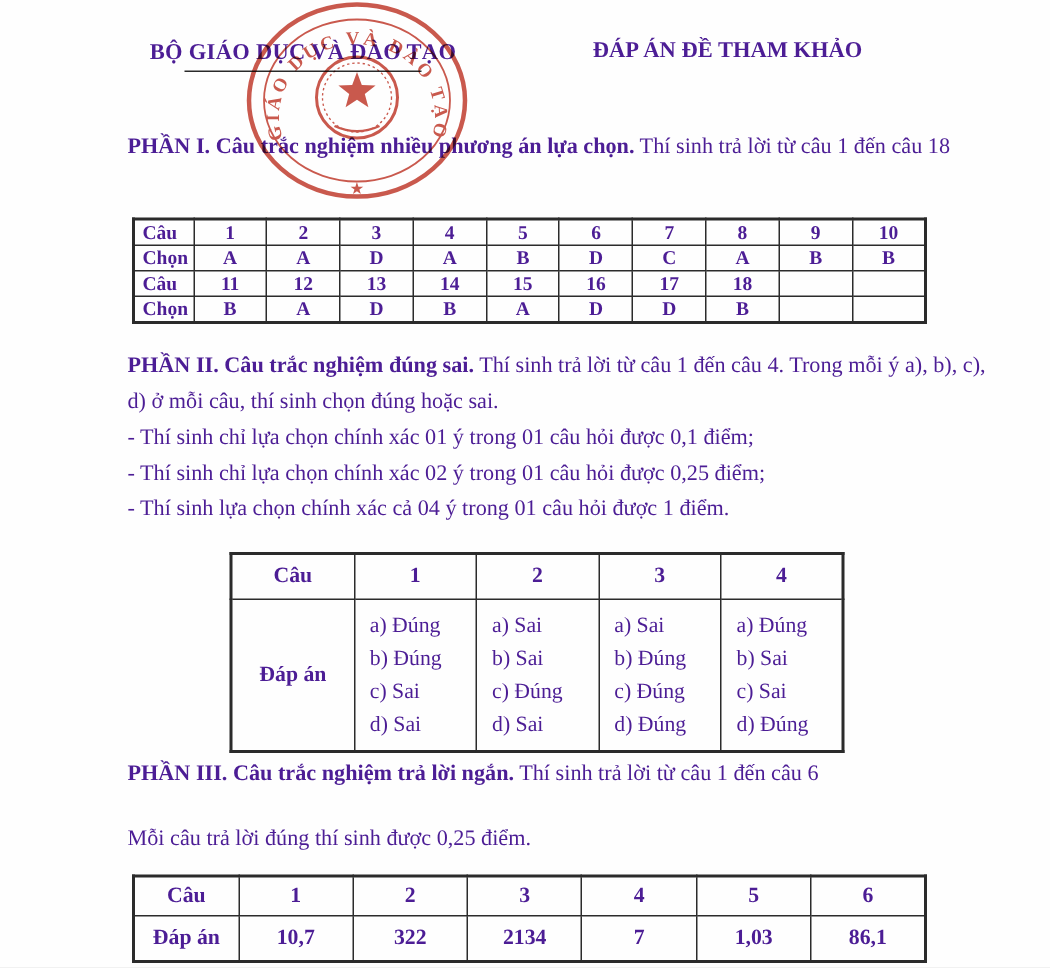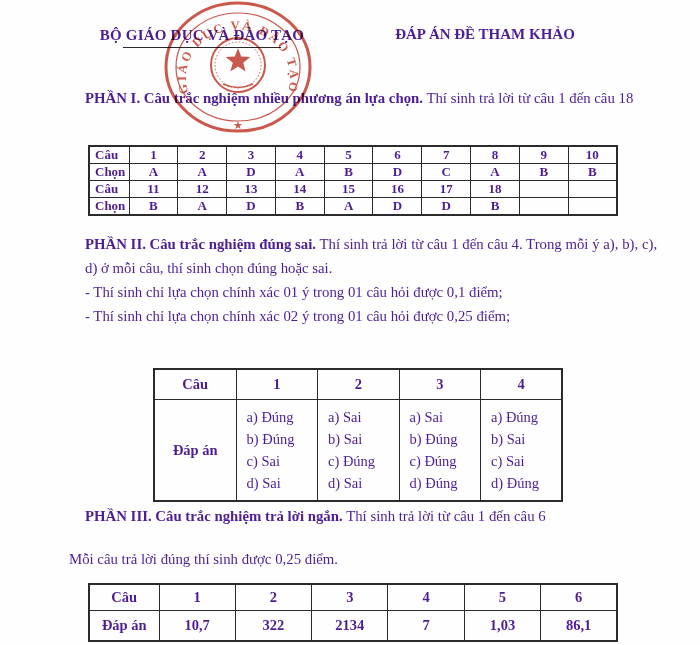--- a/index.html
+++ b/index.html
@@ -20,21 +20,21 @@
   
   .stamp{left:161px;top:0px;width:154px;height:141px;opacity:.84;mix-blend-mode:multiply;z-index:5;}
 
   
   .para{font-size:14.8px;}
   .p1-head{left:85px;top:90px;width:580px;}
   .p1-note{left:83px;top:118px;width:580px;}
   .p2-head{left:85px;top:232px;width:592px;line-height:24px;}
   .p2-bullets{left:85px;top:281px;width:592px;line-height:23.5px;}
   .p3-head{left:85px;top:508px;width:580px;}
-  .p3-note{left:69px;top:551px;width:580px;}
+  .p3-note{left:85px;top:551px;width:580px;}
 
   
   table{border-collapse:collapse;table-layout:fixed;}
   td{border:1px solid #2b2b2b;padding:0;}
   .t1{left:88px;top:145px;width:530px;font-size:13px;font-weight:bold;border:2px solid #2b2b2b;}
   .t1 td{height:15.5px;text-align:center;}
   .t1 td.lbl{text-align:left;padding-left:5px;}
 
   .t2{left:153px;top:368px;width:410px;font-size:14.5px;border:2px solid #2b2b2b;}
   .t2 td{text-align:center;font-weight:bold;}
@@ -142,20 +142,21 @@
     </tbody>
   </table>
 
   <div class="abs para p2-head">
     <div><span class="bold">PHẦN II. Câu trắc nghiệm đúng sai.</span><span> Thí sinh trả lời từ câu 1 đến câu 4. Trong mỗi ý a), b), c),</span></div>
     <div>d) ở mỗi câu, thí sinh chọn đúng hoặc sai.</div>
   </div>
   <div class="abs para p2-bullets">
     <div>- Thí sinh chỉ lựa chọn chính xác 01 ý trong 01 câu hỏi được 0,1 điểm;</div>
     <div>- Thí sinh chỉ lựa chọn chính xác 02 ý trong 01 câu hỏi được 0,25 điểm;</div>
+    <div>- Thí sinh lựa chọn chính xác cả 04 ý trong 01 câu hỏi được 1 điểm.</div>
   </div>
 
   <table class="abs t2">
     <colgroup>
         <col style="width:82px">
         <col span="4">
       </colgroup>
     <tbody>
       <tr class="head">
         <td>Câu</td>

